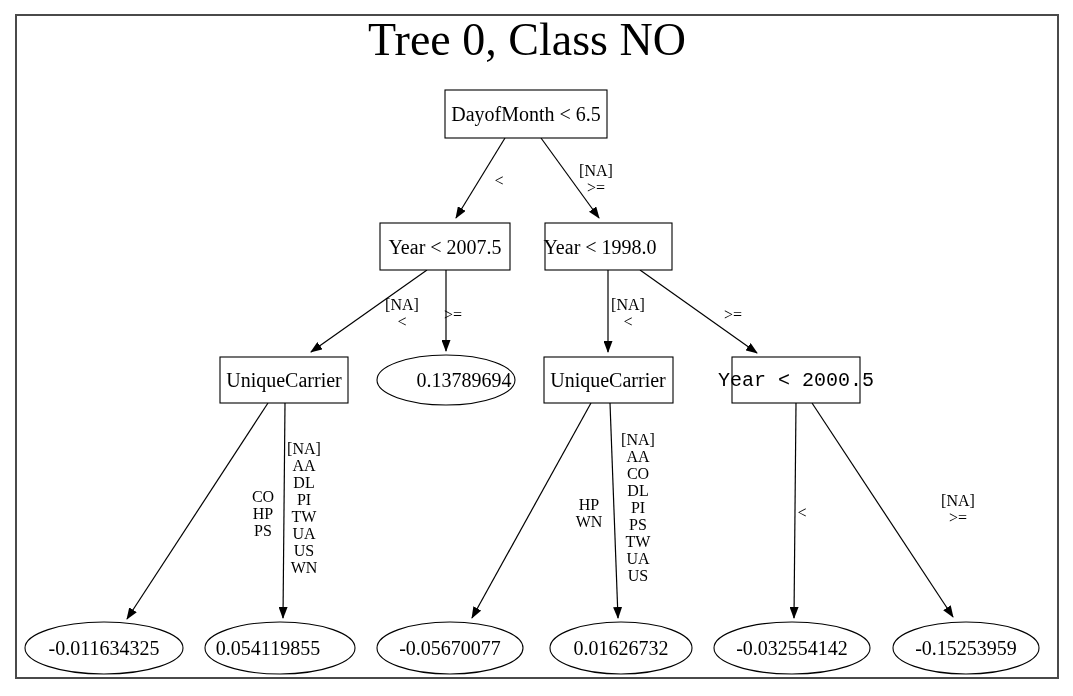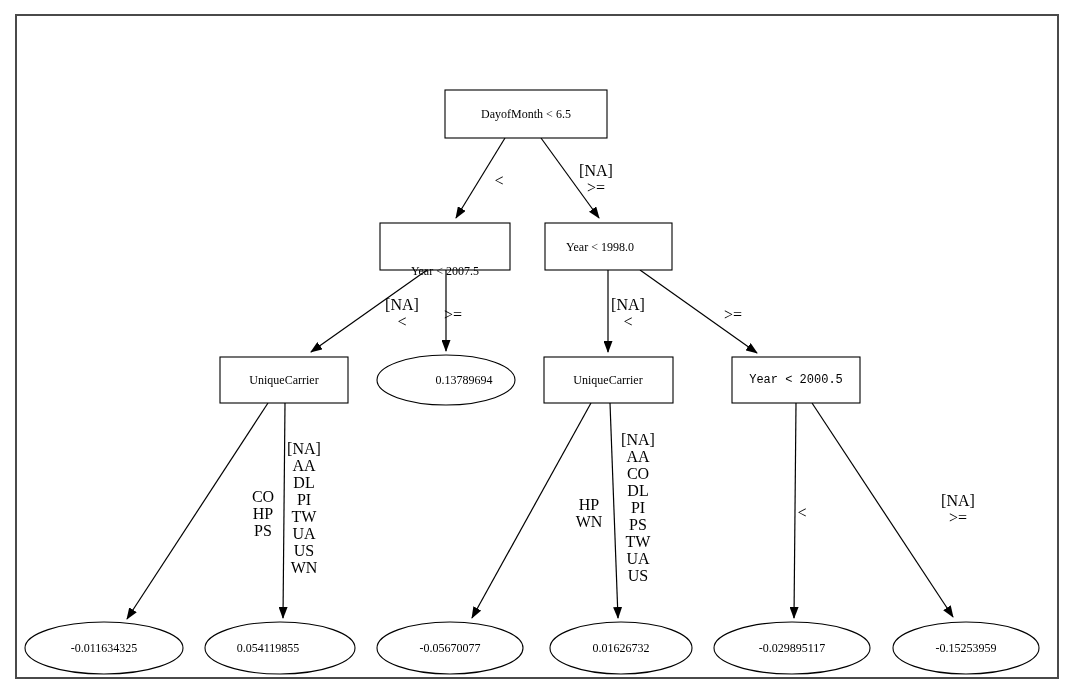--- a/index.html
+++ b/index.html
@@ -29,40 +29,41 @@
     line-height: 1;
     white-space: nowrap;
   }
   svg.layer { position: absolute; left: 0; top: 0; }
   svg.layer line { stroke: #000000; stroke-width: 1.2; }
   svg.layer rect.node-box { fill: #ffffff; stroke: #000000; stroke-width: 1.1; }
   svg.layer ellipse.node-ellipse { fill: #ffffff; stroke: #000000; stroke-width: 1.1; }
   .node-label {
     position: absolute;
     transform: translate(-50%, -50%);
-    font-size: 12px;
+    font-size: 20px;
     line-height: 17px;
     white-space: nowrap;
   }
   .edge-label {
     position: absolute;
     transform: translateX(-50%);
     font-size: 16px;
     line-height: 17px;
     text-align: center;
     white-space: nowrap;
   }
 </style>
 </head>
 <body>
 
 <div class="canvas">
 
   <div class="frame"></div>
 
+  <div class="title">Tree 0, Class NO</div>
 
   <svg class="layer" width="1073" height="696" viewBox="0 0 1073 696">
     <defs>
       <marker id="arrow" viewBox="0 0 12 9" markerWidth="12" markerHeight="9" refX="11" refY="4.5" orient="auto" markerUnits="userSpaceOnUse">
         <path d="M0,0 L12,4.5 L0,9 Z" fill="#000000"></path>
       </marker>
     </defs>
 
     <line x1="505" y1="138" x2="456" y2="218" marker-end="url(#arrow)"></line>
     <line x1="541" y1="138" x2="599" y2="218" marker-end="url(#arrow)"></line>
@@ -87,31 +88,31 @@
     <ellipse class="node-ellipse" cx="446" cy="380" rx="69" ry="25"></ellipse>
     <ellipse class="node-ellipse" cx="104" cy="648" rx="79" ry="26"></ellipse>
     <ellipse class="node-ellipse" cx="280" cy="648" rx="75" ry="26"></ellipse>
     <ellipse class="node-ellipse" cx="450" cy="648" rx="73" ry="26"></ellipse>
     <ellipse class="node-ellipse" cx="621" cy="648" rx="71" ry="26"></ellipse>
     <ellipse class="node-ellipse" cx="792" cy="648" rx="78" ry="26"></ellipse>
     <ellipse class="node-ellipse" cx="966" cy="648" rx="73" ry="26"></ellipse>
   </svg>
 
   <div class="node-label" style="left:526px; top:114px;">DayofMonth &lt; 6.5</div>
-  <div class="node-label" style="left:445px; top:247px;margin-top:24px;">Year &lt; 2007.5</div>
+  <div class="node-label" style="left:445px; top:247px;">Year &lt; 2007.5</div>
   <div class="node-label" style="left:600px; top:247px;">Year &lt; 1998.0</div>
   <div class="node-label" style="left:284px; top:380px;">UniqueCarrier</div>
   <div class="node-label" style="left:464px; top:380px;">0.13789694</div>
   <div class="node-label" style="left:608px; top:380px;">UniqueCarrier</div>
   <div class="node-label" style="left:796px; top:380px;font-family:Liberation Mono, monospace;">Year &lt; 2000.5</div>
   <div class="node-label" style="left:104px; top:648px;">-0.011634325</div>
   <div class="node-label" style="left:268px; top:648px;">0.054119855</div>
   <div class="node-label" style="left:450px; top:648px;">-0.05670077</div>
   <div class="node-label" style="left:621px; top:648px;">0.01626732</div>
-  <div class="node-label" style="left:792px; top:648px;">-0.029895117</div>
+  <div class="node-label" style="left:792px; top:648px;">-0.032554142</div>
   <div class="node-label" style="left:966px; top:648px;">-0.15253959</div>
 
   <div class="edge-label" style="left:499px; top:172px;">
     <div>&lt;</div>
   </div>
   <div class="edge-label" style="left:596px; top:162px;">
     <div>[NA]</div>
     <div>&gt;=</div>
   </div>
   <div class="edge-label" style="left:402px; top:296px;">

